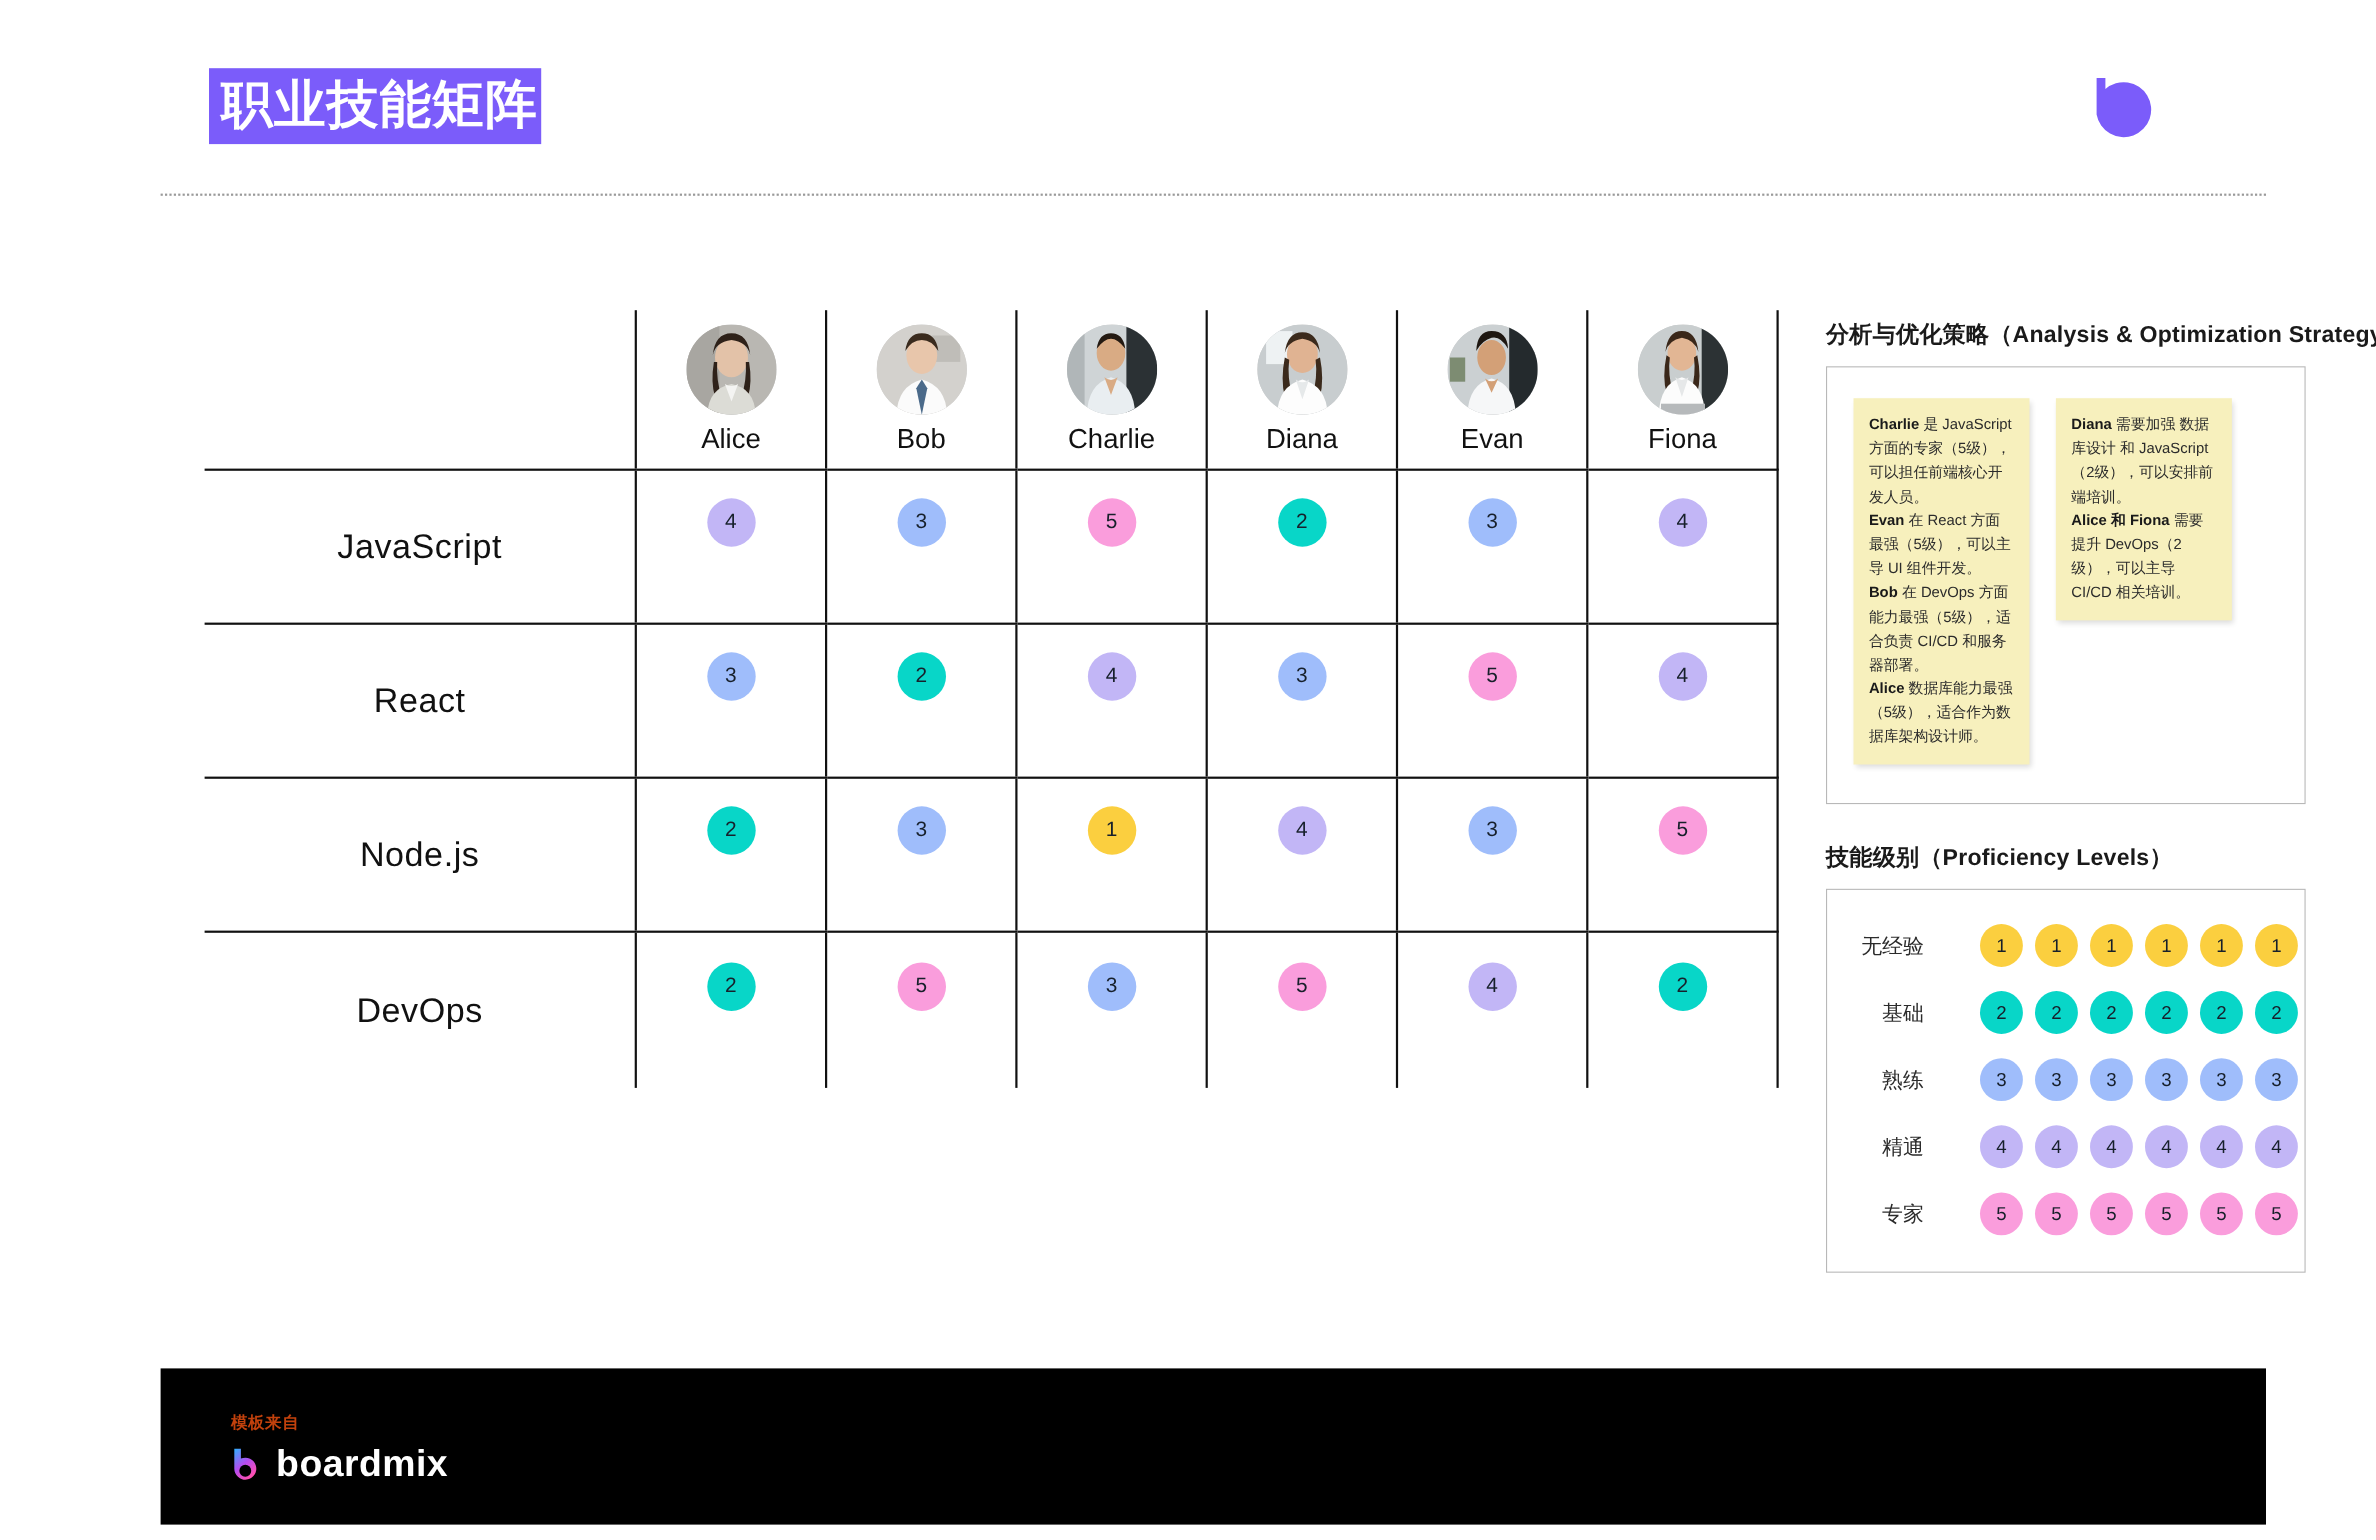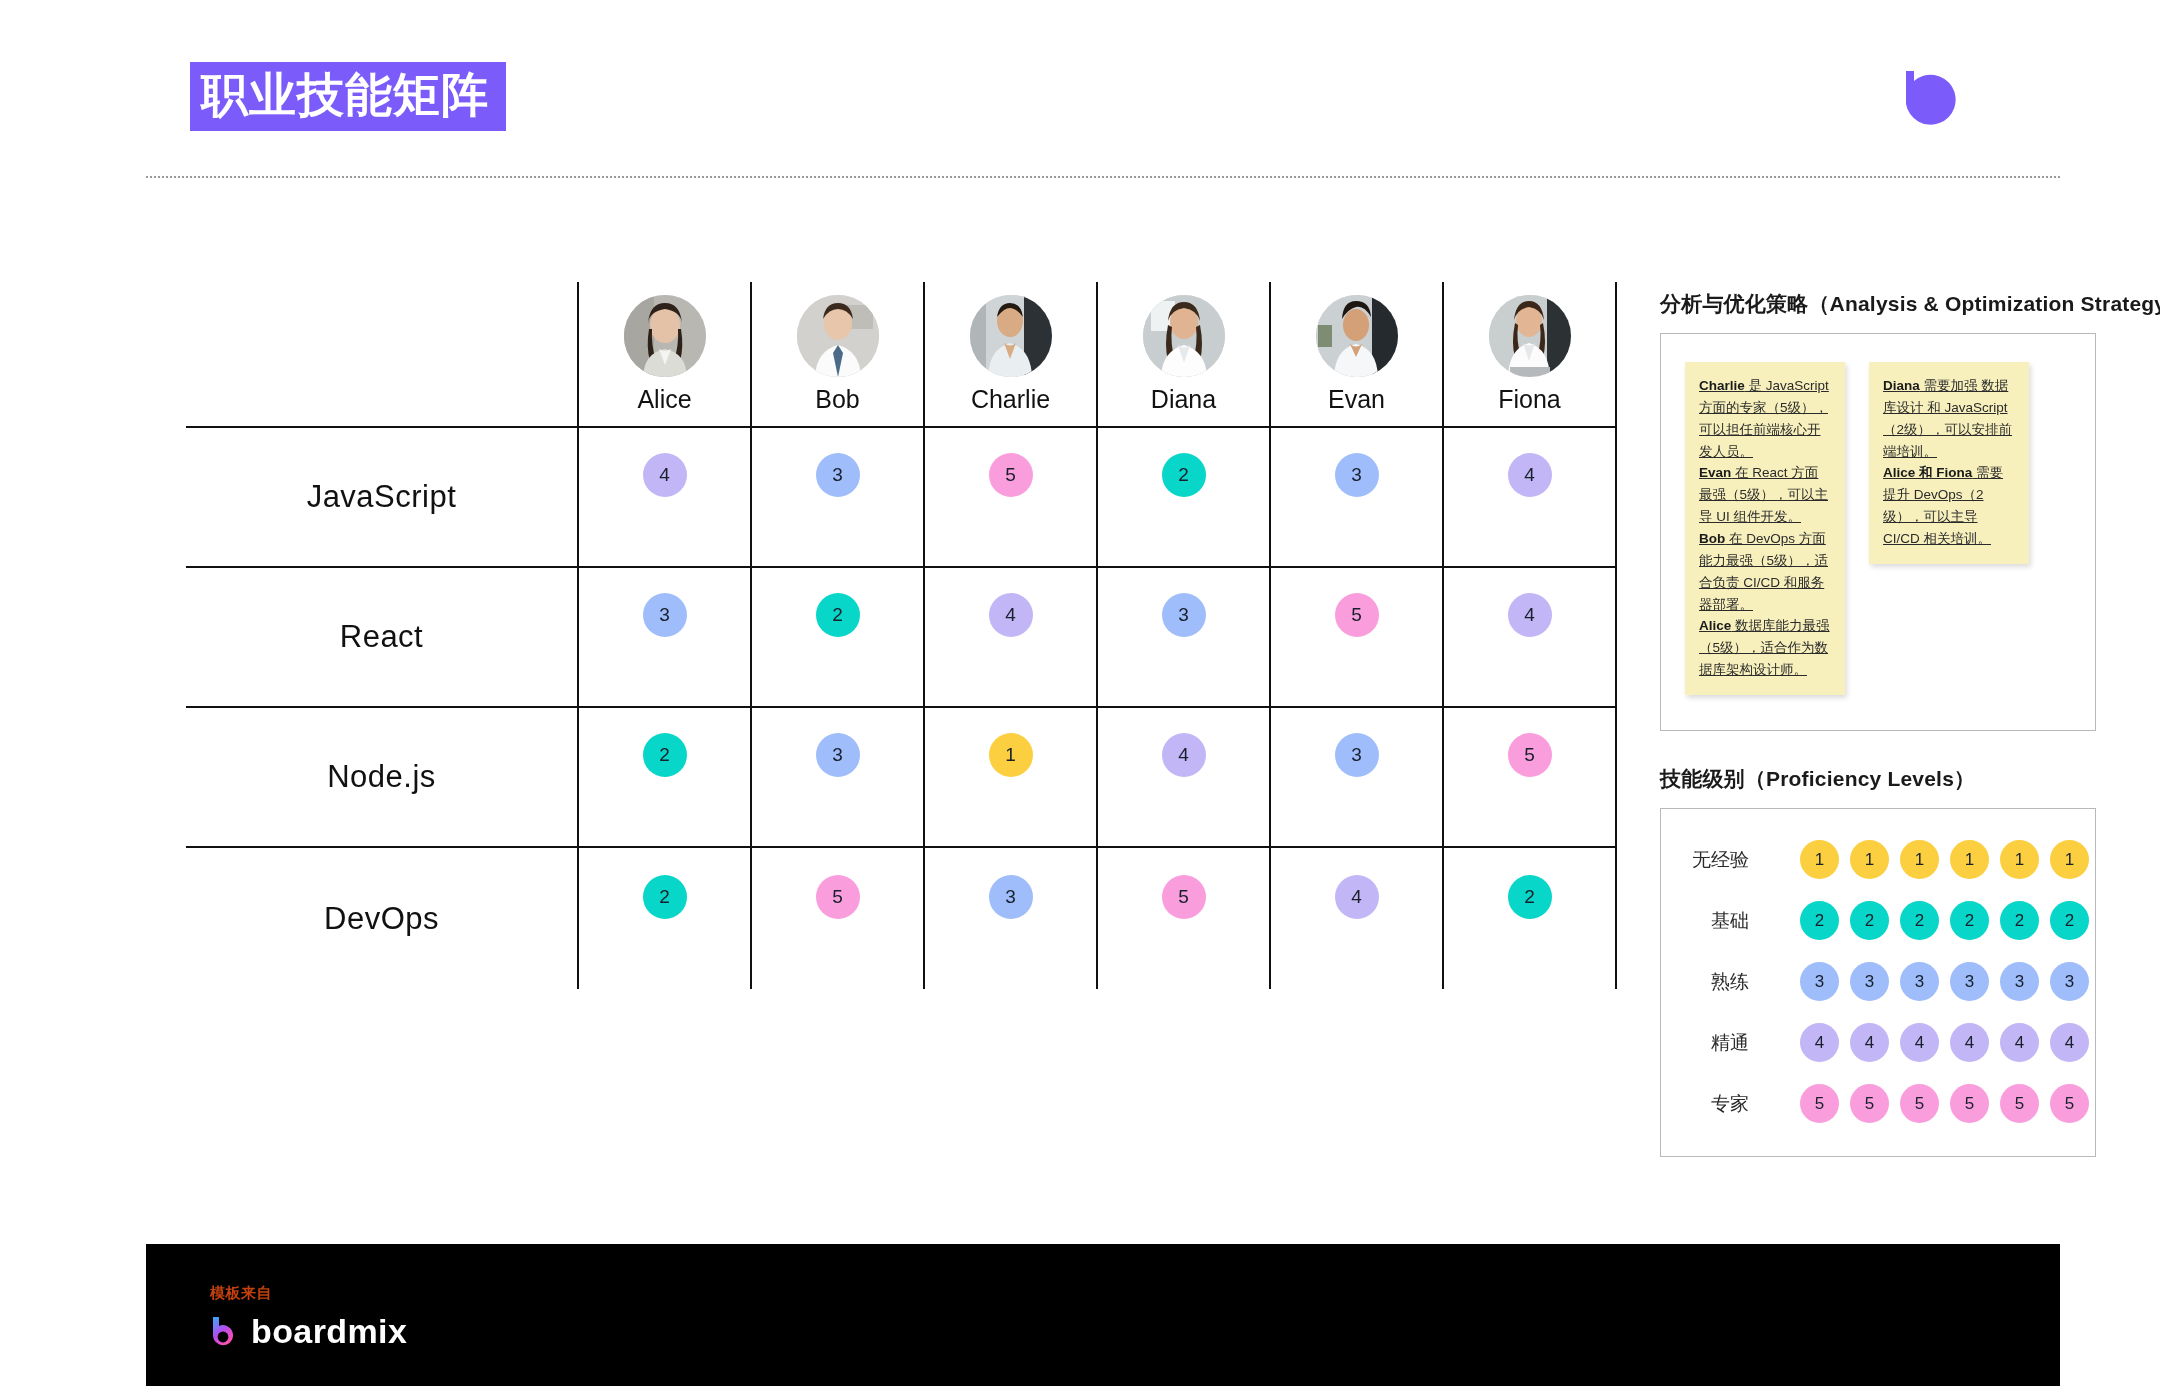--- a/index.html
+++ b/index.html
@@ -32,21 +32,21 @@
     left: 44px; top: 62px;
   }
   .page-title {
     display: inline-block;
     background: #7b5cfa;
     color: #ffffff;
     font-size: 47px;
     font-weight: 700;
     letter-spacing: 1px;
     line-height: 1.12;
-    padding: 7px 17px 9px 11px;
+    padding: 7px 3px 9px 11px;
     white-space: nowrap;
   }
   .brand-mark {
     position: absolute;
     right: 96px; top: 68px;
     width: 62px; height: 62px;
   }
   .brand-mark svg { display: block; width: 62px; height: 62px; }
 
   .header-rule {
@@ -153,21 +153,20 @@
   .panel.strategy { height: 398px; position: relative; }
 
   .note {
     position: absolute;
     background: #f7f0bd;
     box-shadow: 2px 3px 5px rgba(0,0,0,0.14);
     padding: 13px 14px 14px 14px;
     font-size: 13.5px;
     line-height: 1.62;
     color: #2b2b2b;
-    text-decoration: underline;
   }
   .note b { font-weight: 700; color: #1a1a1a; }
   .note.n1 { left: 24px; top: 28px; width: 160px; }
   .note.n2 { left: 208px; top: 28px; width: 160px; }
 
   .panel.levels { padding: 20px 0 22px 0; }
   .lv-row {
     display: flex;
     align-items: center;
     height: 61px;

